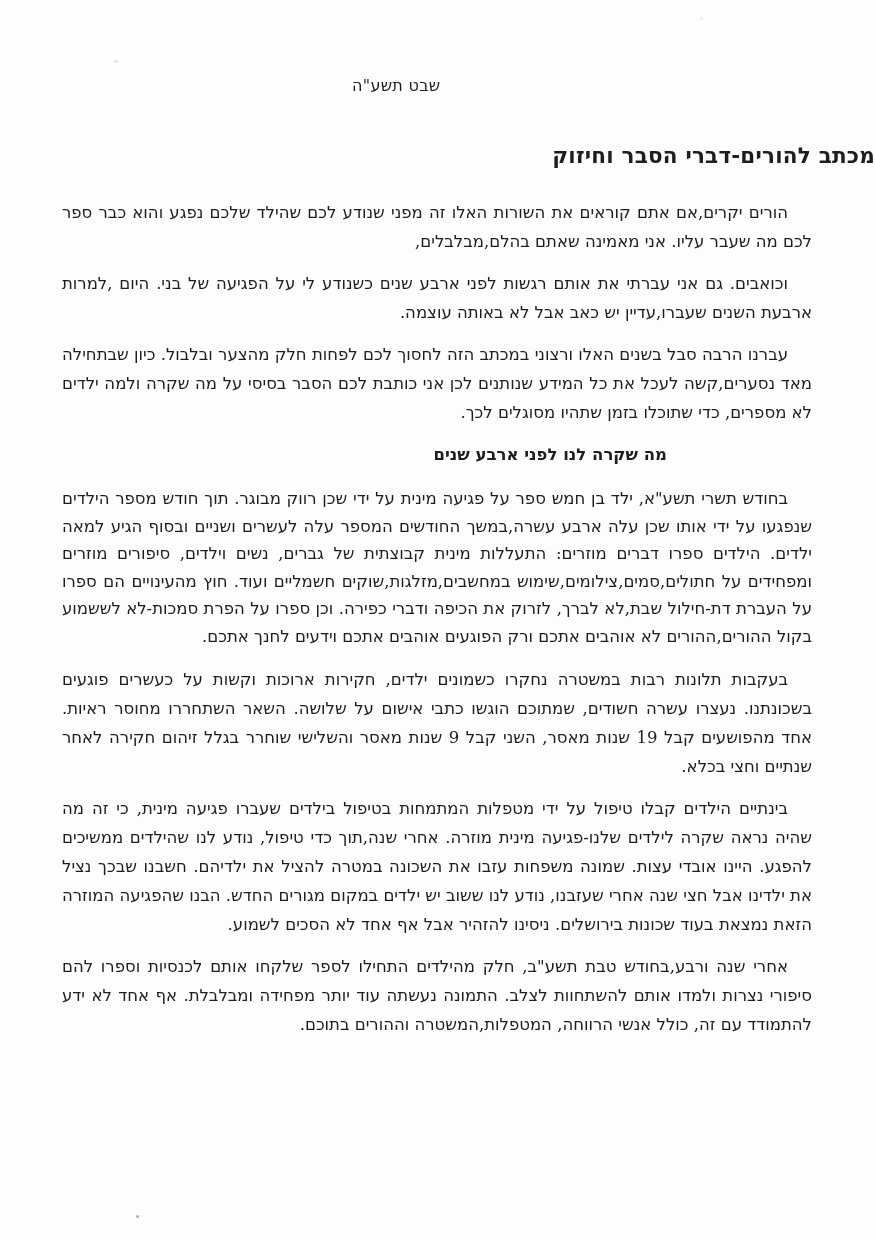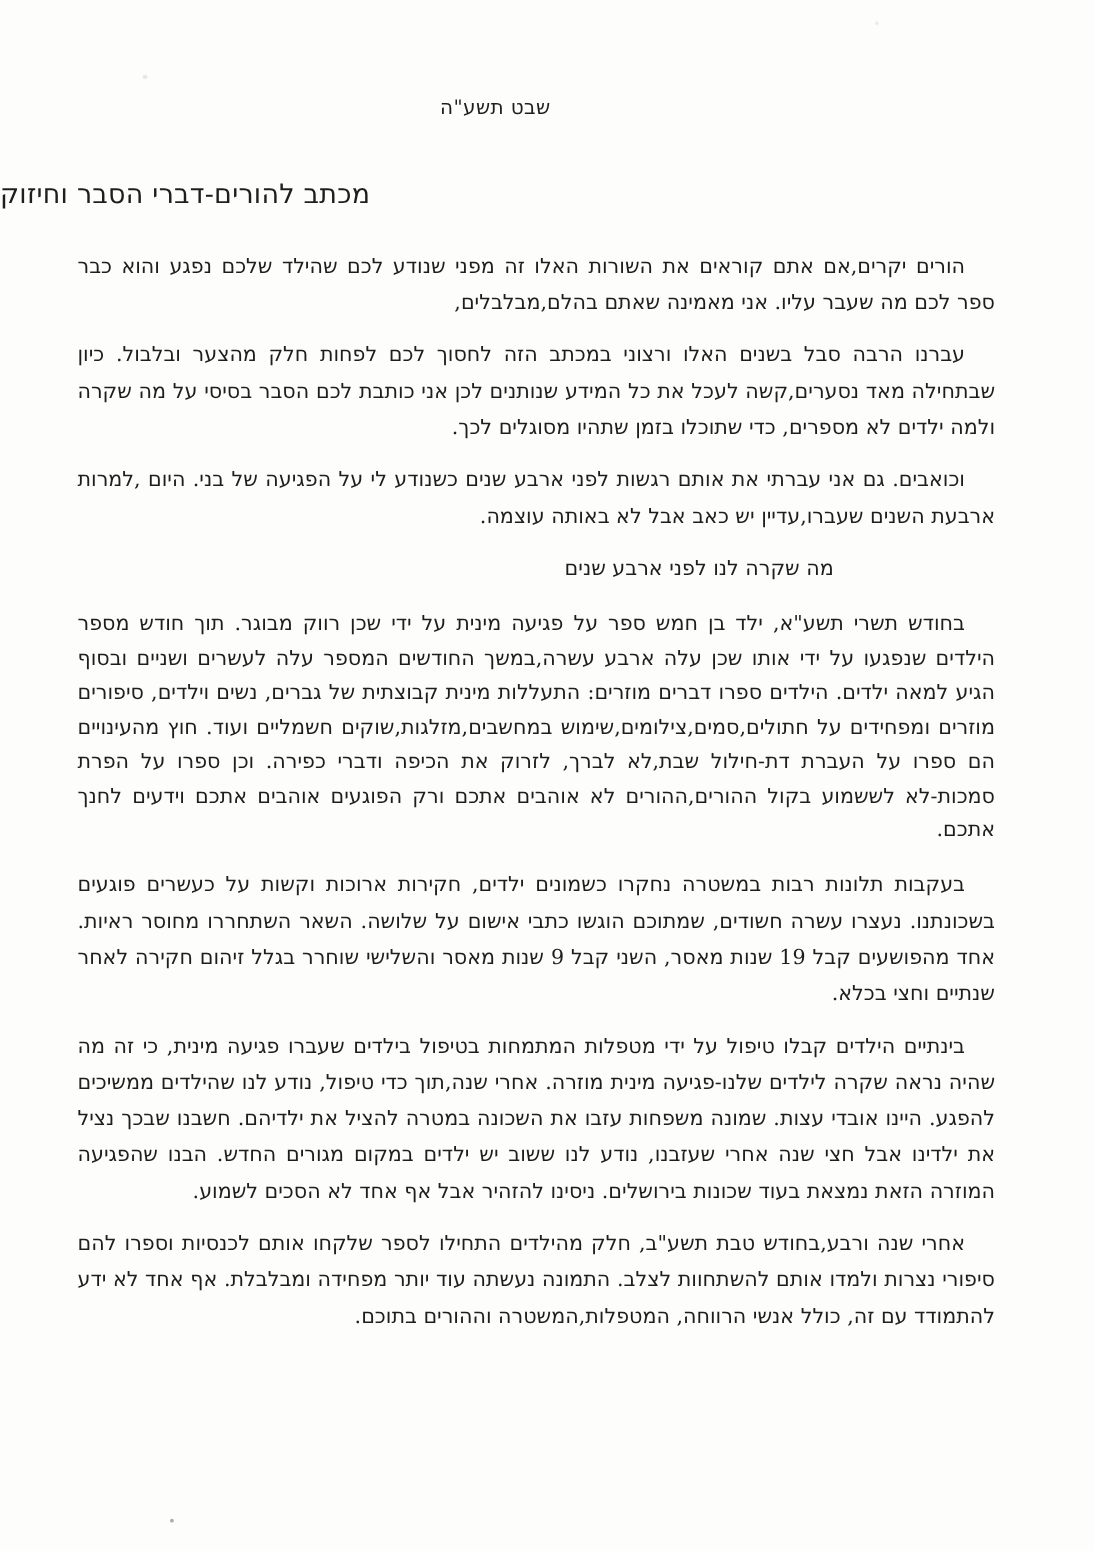--- a/index.html
+++ b/index.html
@@ -29,42 +29,42 @@
     left: 352px;
     font-size: 16px;
     letter-spacing: 0.3px;
     white-space: nowrap;
   }
   .doc-title {
     position: absolute;
     top: 143px;
     left: 0;
     width: 100%;
-    text-align: left;
+    text-align: right;
     font-size: 21.5px;
-    font-weight: normal;
+    font-weight: bold;
     letter-spacing: 0.2px;
   }
   .text-block {
     position: absolute;
     top: 198px;
     right: 63px;
     width: 750px;
     font-size: 16.5px;
     line-height: 29px;
   }
   .text-block p {
-    margin: 0 16px 13px 0;
+    margin: 0 0 13px 0;
     text-align: justify;
     text-indent: 24px;
   }
   .section-heading {
     margin: 3px 145px 16px 0;
     font-size: 16.5px;
-    font-weight: normal;
+    font-weight: bold;
     line-height: 29px;
   }
   
   .text-block p.dense {
     line-height: 27.5px;
     margin-bottom: 15px;
   }
 </style>
 </head>
 <body>
@@ -76,23 +76,23 @@
   <div class="scan-speck" style="top:1215px; left:136px; width:3px; height:3px; opacity:.6; background:#777;"></div>
 
   <div class="doc-date">שבט תשע"ה</div>
 
   <div class="doc-title">מכתב להורים-דברי הסבר וחיזוק</div>
 
   <div class="text-block">
 
     <p>הורים יקרים,אם אתם קוראים את השורות האלו זה מפני שנודע לכם שהילד שלכם נפגע והוא כבר ספר לכם מה שעבר עליו. אני מאמינה שאתם בהלם,מבלבלים,</p>
 
+    <p>וכואבים. גם אני עברתי את אותם רגשות לפני ארבע שנים כשנודע לי על הפגיעה של בני. היום ,למרות ארבעת השנים שעברו,עדיין יש כאב אבל לא באותה עוצמה.</p>
+
     <p>עברנו הרבה סבל  בשנים האלו ורצוני במכתב הזה לחסוך לכם לפחות חלק מהצער ובלבול. כיון שבתחילה מאד נסערים,קשה לעכל את כל המידע שנותנים לכן אני כותבת לכם הסבר בסיסי על מה שקרה ולמה ילדים לא מספרים, כדי שתוכלו בזמן שתהיו מסוגלים לכך.</p>
-
-    <p>וכואבים. גם אני עברתי את אותם רגשות לפני ארבע שנים כשנודע לי על הפגיעה של בני. היום ,למרות ארבעת השנים שעברו,עדיין יש כאב אבל לא באותה עוצמה.</p>
 
     <div class="section-heading">מה שקרה לנו לפני ארבע שנים</div>
 
     <p class="dense">בחודש תשרי תשע"א, ילד בן חמש ספר על פגיעה מינית על ידי שכן רווק מבוגר. תוך חודש מספר הילדים שנפגעו על ידי אותו שכן עלה ארבע עשרה,במשך החודשים המספר עלה לעשרים ושניים ובסוף הגיע למאה ילדים. הילדים ספרו דברים מוזרים: התעללות מינית קבוצתית של גברים, נשים וילדים, סיפורים מוזרים ומפחידים על חתולים,סמים,צילומים,שימוש במחשבים,מזלגות,שוקים חשמליים ועוד. חוץ מהעינויים הם ספרו על העברת דת-חילול שבת,לא לברך, לזרוק את הכיפה ודברי כפירה. וכן ספרו על הפרת סמכות-לא לששמוע בקול ההורים,ההורים לא אוהבים אתכם ורק הפוגעים אוהבים אתכם וידעים לחנך אתכם.</p>
 
     <p>בעקבות תלונות רבות במשטרה נחקרו כשמונים ילדים, חקירות ארוכות וקשות על כעשרים פוגעים בשכונתנו. נעצרו עשרה חשודים, שמתוכם הוגשו כתבי אישום על שלושה. השאר השתחררו מחוסר ראיות. אחד מהפושעים קבל 19 שנות מאסר, השני קבל 9 שנות מאסר והשלישי שוחרר בגלל זיהום חקירה לאחר שנתיים וחצי בכלא.</p>
 
     <p>בינתיים הילדים קבלו טיפול על ידי מטפלות  המתמחות בטיפול בילדים שעברו פגיעה מינית, כי זה מה שהיה נראה שקרה לילדים שלנו-פגיעה מינית מוזרה. אחרי שנה,תוך כדי טיפול, נודע לנו שהילדים ממשיכים להפגע. היינו אובדי עצות. שמונה משפחות עזבו את השכונה במטרה להציל את ילדיהם. חשבנו שבכך נציל את ילדינו אבל חצי שנה אחרי שעזבנו, נודע לנו ששוב יש ילדים במקום מגורים החדש. הבנו שהפגיעה המוזרה הזאת נמצאת בעוד שכונות בירושלים. ניסינו להזהיר אבל אף אחד לא הסכים לשמוע.</p>
 
     <p>אחרי שנה ורבע,בחודש טבת תשע"ב, חלק מהילדים התחילו לספר שלקחו אותם לכנסיות וספרו להם סיפורי נצרות ולמדו אותם להשתחוות לצלב. התמונה נעשתה עוד יותר מפחידה ומבלבלת. אף אחד לא ידע להתמודד עם זה, כולל אנשי הרווחה, המטפלות,המשטרה וההורים בתוכם.</p>

